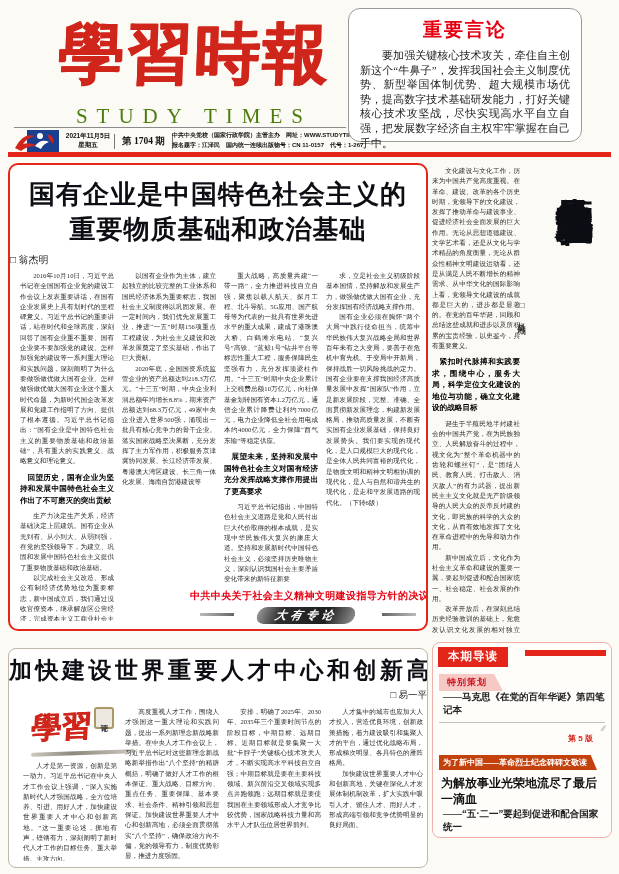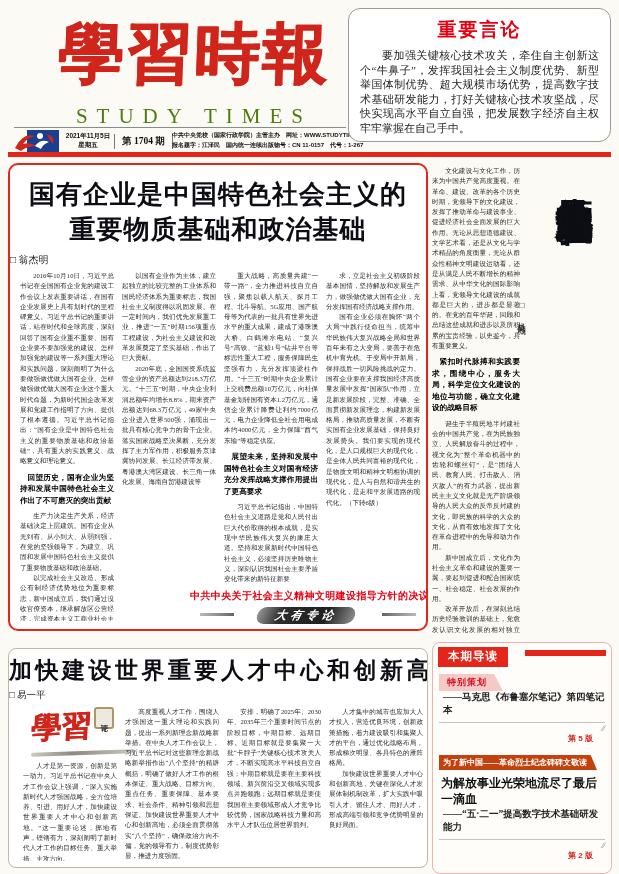--- a/index.html
+++ b/index.html
@@ -31,21 +31,21 @@
     border-left:1px solid #777; border-right:1px solid #777;
     font-size:9.5px; font-weight:700; line-height:15px; color:#111; white-space:nowrap;
   }
   .info-block {
     position:absolute; left:172px; top:131px; width:178px;
     font-family:"Liberation Sans",sans-serif; font-size:6px; font-weight:700; line-height:9.5px; color:#111; white-space:nowrap;
   }
   .red-rule { position:absolute; left:8px; top:152px; width:603px; height:5px; background:#e32619; }
   
   .quote-box {
-    position:absolute; left:348px; top:8px; width:263px; height:134px;
+    position:absolute; left:348px; top:8px; width:234px; height:134px;
     border:1.5px solid #9a9a9a; border-radius:12px; background:#fff;
   }
   .quote-title { text-align:center; margin-top:8px; font-size:19px; font-weight:700; color:#e60012;
     font-family:"Liberation Sans",sans-serif; letter-spacing:2px; }
   .quote-body {
     margin:5px 11px 0; font-size:11px; line-height:14.6px; color:#1c1c1c;
     text-align:justify; text-indent:2em;
   }
   
   .lead-box {
@@ -83,36 +83,36 @@
     writing-mode:vertical-rl; font-size:37px; font-weight:700; color:#0d0d14; letter-spacing:1px;
     text-align:left; line-height:76px;
   }
   
   .talent-box {
     position:absolute; left:8px; top:648px; width:420px; height:220px;
     border:1px solid #beb7aa; border-radius:8px; background:#fff; overflow:hidden;
   }
   .talent-h1 { position:absolute; top:6px; width:100%; text-align:center; font-size:23px; font-weight:700;
     color:#0d0d14; letter-spacing:3.5px; white-space:nowrap; }
-  .talent-byline { position:absolute; top:40px; width:100%; text-align:left; font-size:9.5px; }
+  .talent-byline { position:absolute; top:40px; width:100%; text-align:right; font-size:9.5px; }
   .talent-logo { position:absolute; left:22px; top:58px; width:122px; height:50px; }
   .tl-main { font-size:30px; font-weight:700; color:#d0251b; transform:skewX(-6deg) rotate(-3deg);
     display:inline-block; text-shadow:1px 0 0 #d0251b; }
   .tl-badge { display:inline-block; vertical-align:top; margin-left:3px; width:20px; height:22px;
     border:2px solid #a96; background:#eee9e0; border-radius:3px;
     writing-mode:vertical-rl; font-size:7.5px; font-weight:700; color:#444; text-align:center; line-height:16px; }
   .tl-swoosh { margin-top:3px; width:104px; height:4px;
     background:linear-gradient(90deg,#cfcac0,#8d887e 40%,#cfcac0); border-radius:2px; transform:rotate(-2deg); }
   .talent-c1 { left:14px;  top:112px; width:94px; height:100px; }
   .talent-c2 { left:116px; top:58px;  width:94px; height:154px; }
   .talent-c3 { left:218px; top:58px;  width:94px; height:154px; }
   .talent-c4 { left:320px; top:58px;  width:94px; height:154px; }
   
   .guide-box {
-    position:absolute; left:432px; top:642px; width:180px; height:232px;
+    position:absolute; left:432px; top:642px; width:180px; height:196px;
     border:1.5px solid #f0b0ac; border-radius:8px; background:#fffdfa; overflow:hidden;
     font-family:"Liberation Sans",sans-serif;
   }
   .guide-hdr-badge { position:absolute; left:5px; top:4px; background:#e32619; color:#fff;
     font-size:11.5px; font-weight:700; padding:2px 10px 3px; letter-spacing:1px; }
   .guide-hdr-strip { position:absolute; left:92px; right:5px; top:7px; height:6px; background:#e32619; }
   .guide-body { position:absolute; left:6px; right:6px; top:28px; }
   .g-label-pink { display:inline-block; background:#f6c9c5; color:#cf1322; font-size:9px; font-weight:700;
     padding:2px 16px 2px 8px; clip-path:polygon(0 0,86% 0,100% 100%,0 100%); letter-spacing:1px; }
   .g-label-red { display:inline-block; background:#c2410c; color:#fff; font-size:8px; font-weight:700;
@@ -225,27 +225,27 @@
     </div>
   </div>
 
   <div class="guide-box">
     <div class="guide-hdr-badge">本期导读</div>
     <div class="guide-hdr-strip"></div>
     <div class="guide-body">
 
       <div>
         <span class="g-label-pink">特别策划</span>
-        <div class="g-sub">——马克思《布鲁塞尔笔记》第四笔记本</div>
+        <div class="g-sub">——马克思《在党的百年华诞》第四笔记本</div>
         <div class="g-page"><span>第 5 版</span><span class="sl">∕∕</span></div>
       </div>
 
       <div>
         <span class="g-label-red">为了新中国——革命烈士纪念碑碑文敬读</span>
         <div class="g-title">为解放事业光荣地流尽了最后一滴血</div>
-        <div class="g-sub">——“五·二一”提高数字技术基础研发能力</div>
+        <div class="g-sub">——“五·二一”要起到促进和配合国家统一</div>
         <div class="g-page"><span>第 2 版</span><span class="sl">∕∕</span></div>
       </div>
 
     </div>
   </div>
 
 </div>
 
 </body></html>

